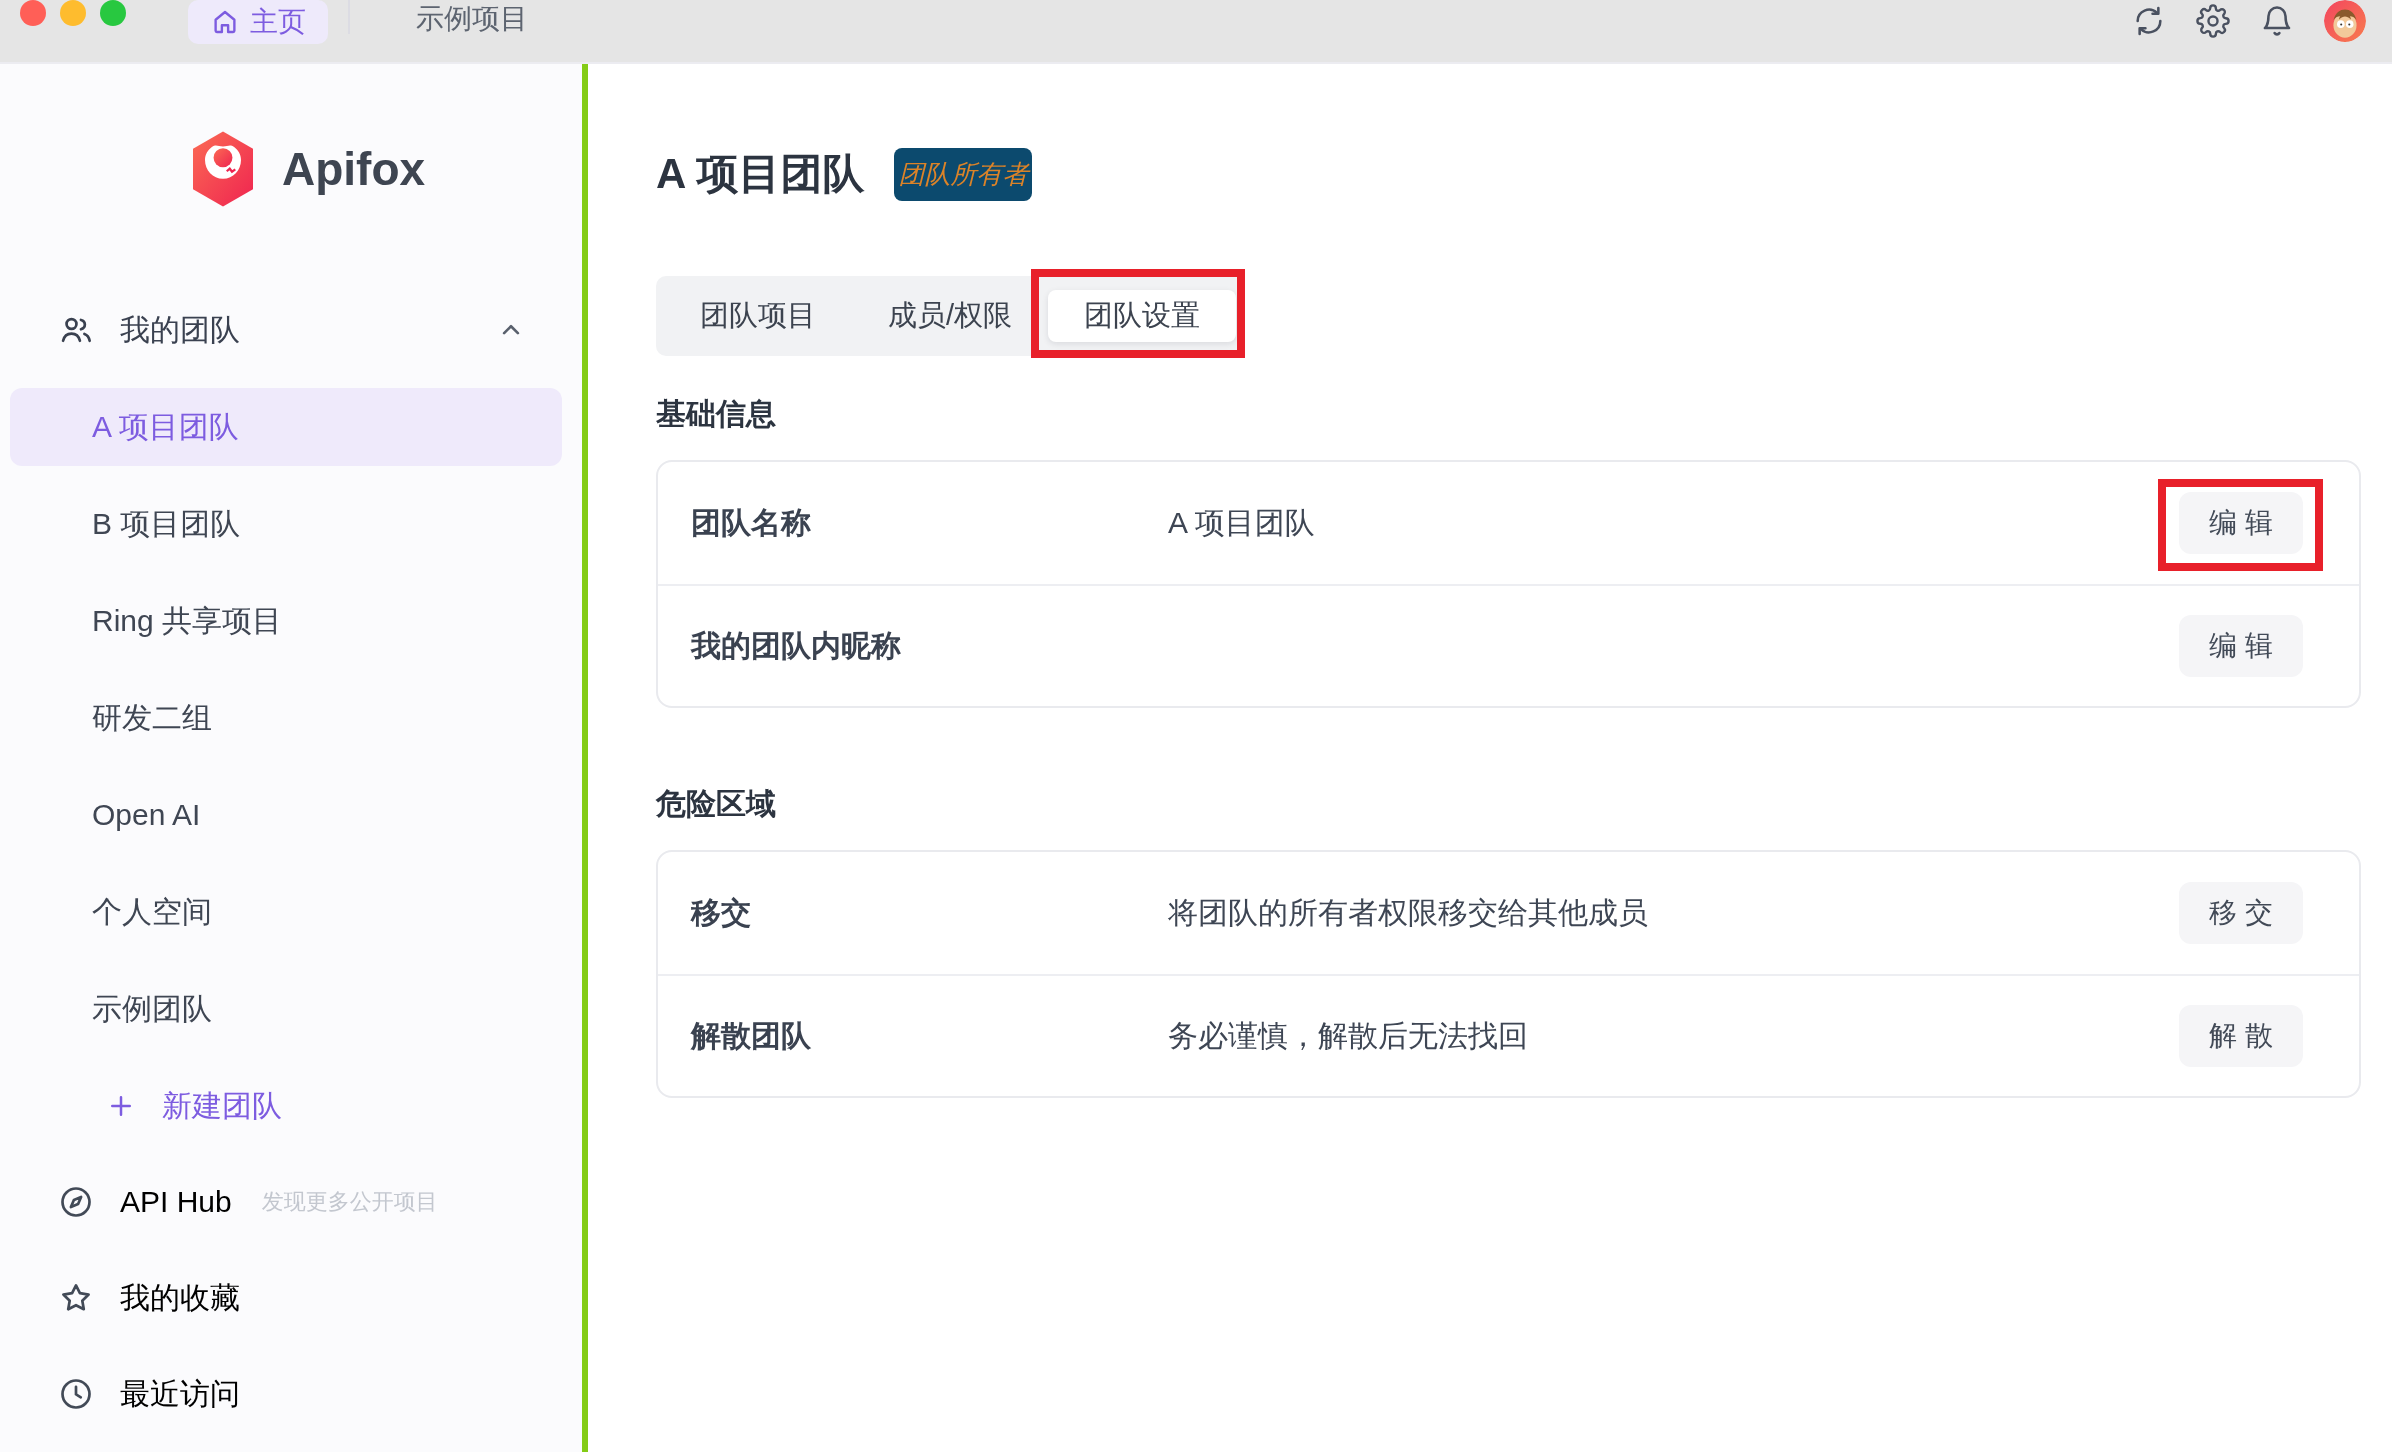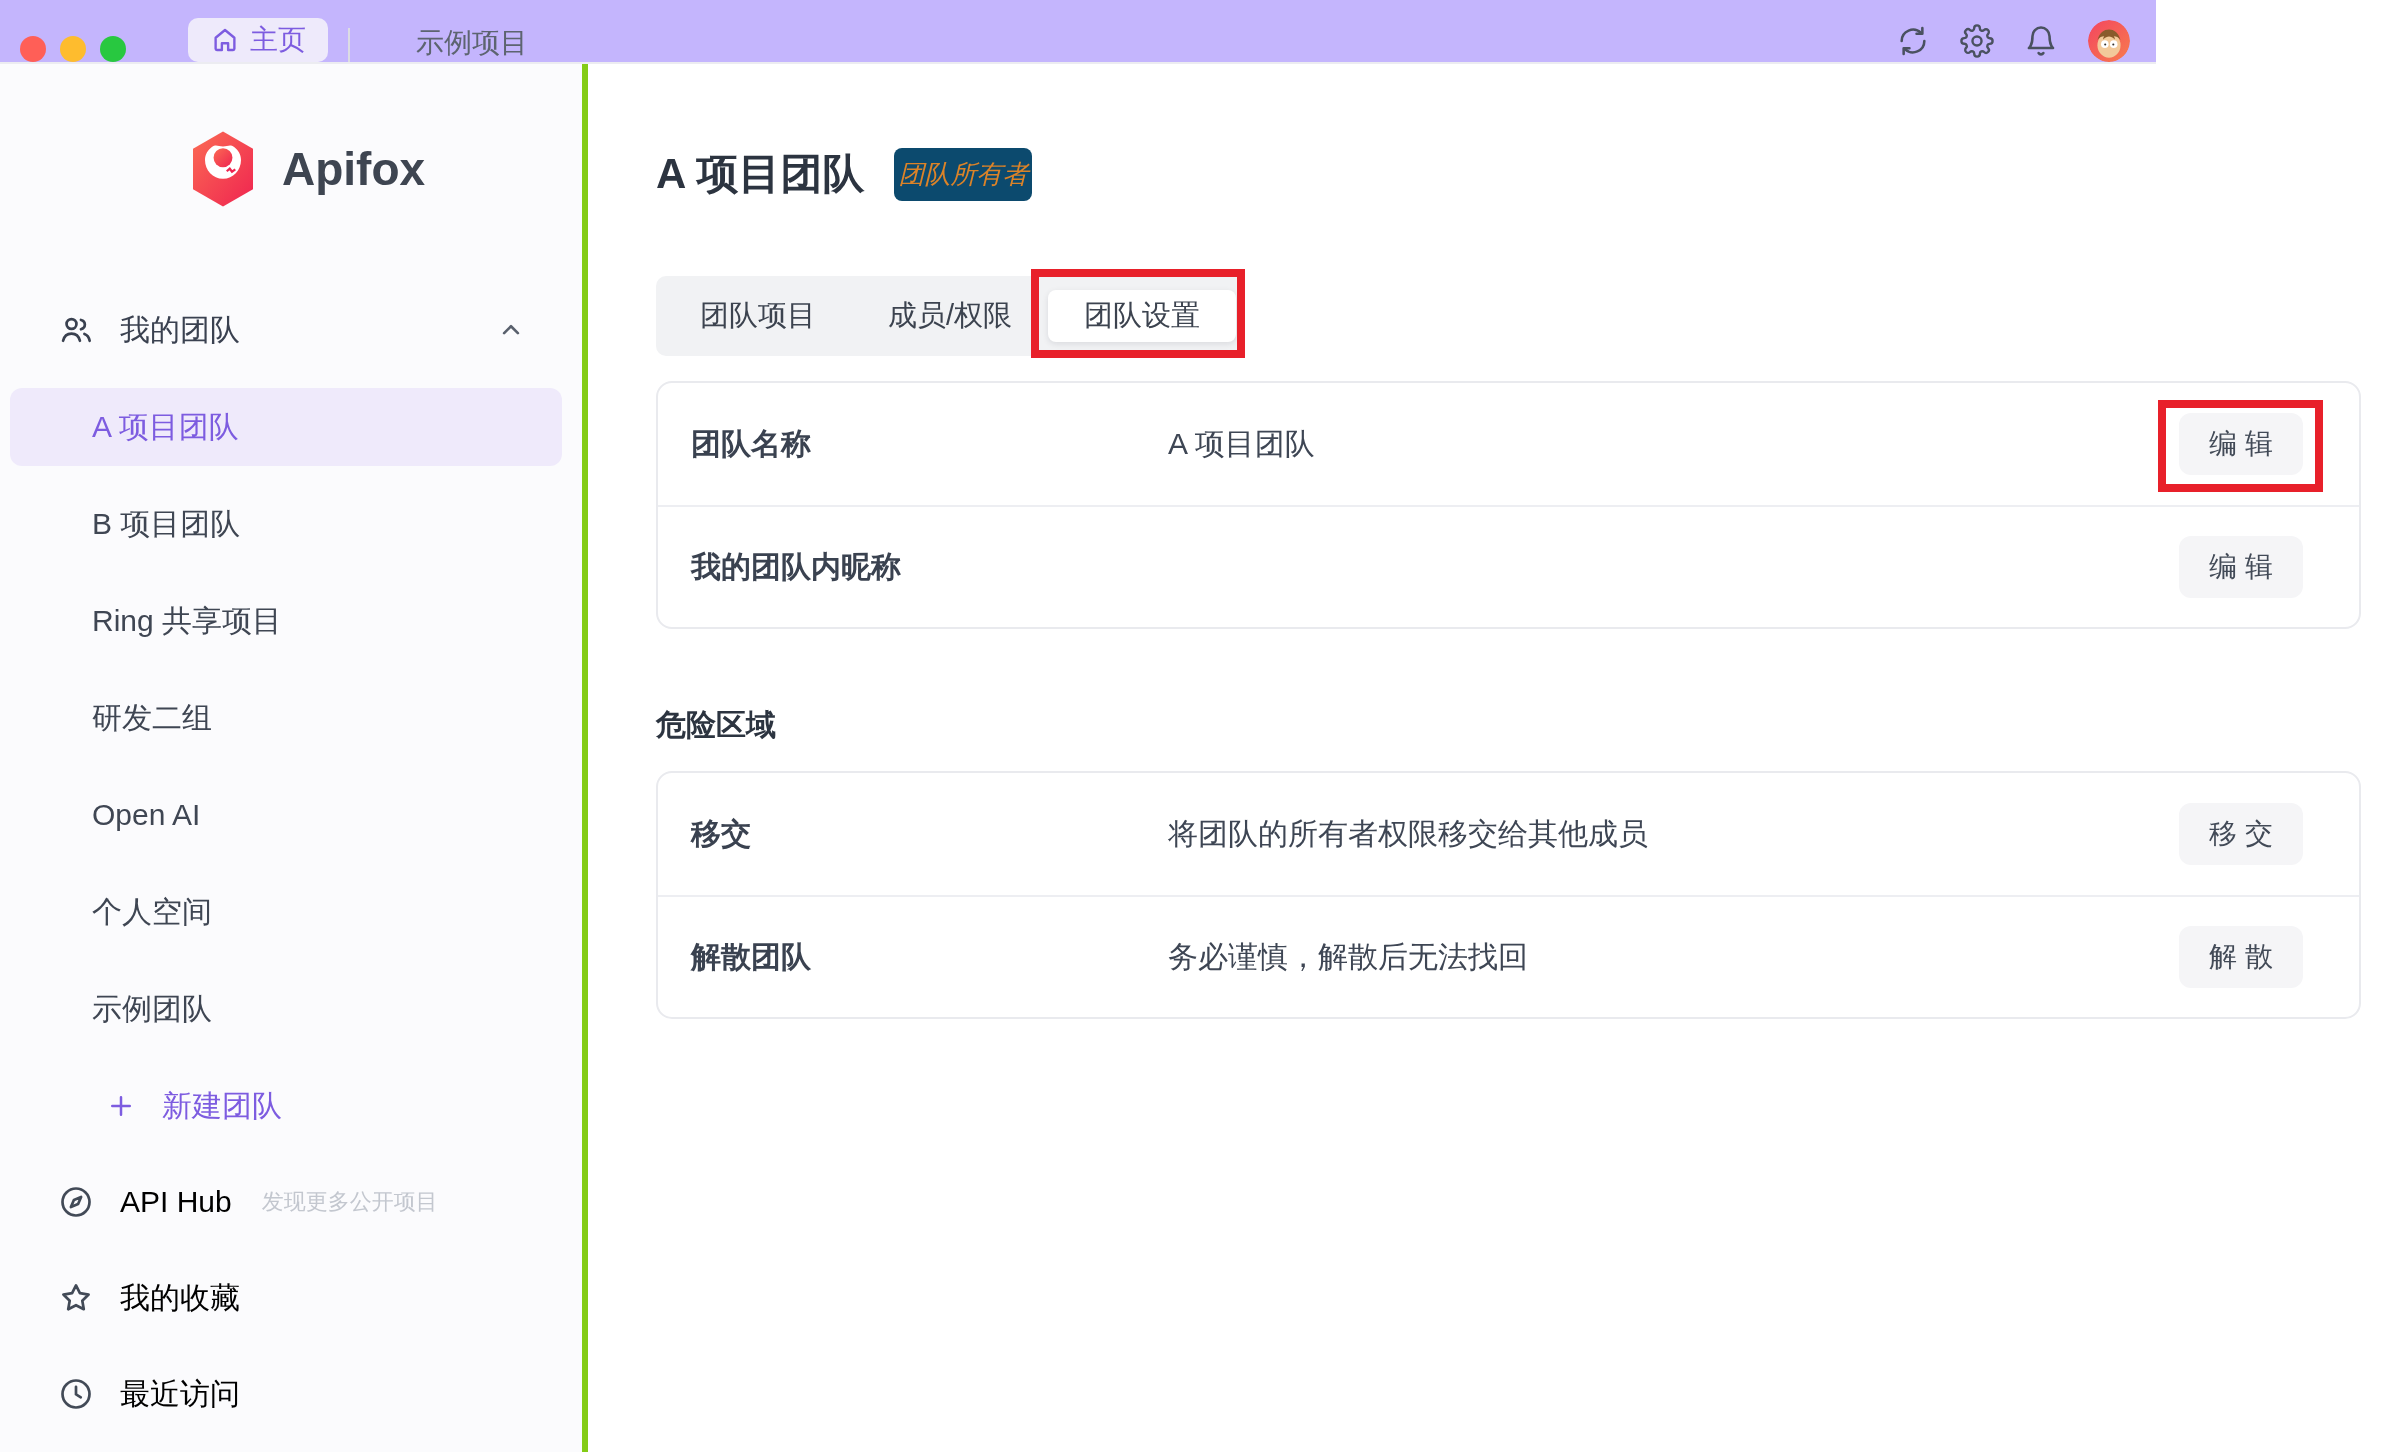--- a/index.html
+++ b/index.html
@@ -1,22 +1,22 @@
 <!DOCTYPE html>
 <html><head>
 <meta charset="utf-8">
 <style>
   * { margin:0; padding:0; box-sizing:border-box; }
   html,body { width:2392px; height:1452px; overflow:hidden; background:#fff;
     font-family:"Liberation Sans", sans-serif; color:#3b424e; }
 
   
-  .titlebar { position:absolute; top:0; left:0; width:2156px; height:64px;
-    background:#c4b5fd; border-bottom:2px solid #ececf1;
-    display:flex; align-items:flex-end; }
+  .titlebar { position:absolute; top:0; left:0; width:2392px; height:64px;
+    background:#e5e5e5; border-bottom:2px solid #ececf1;
+    display:flex; align-items:flex-start; }
   .traffic { display:flex; gap:14px; margin-left:20px; }
   .traffic span { width:26px; height:26px; border-radius:50%; display:block; }
   .tl-red{ background:#ff5f57; } .tl-yellow{ background:#febc2e; } .tl-green{ background:#28c840; }
   .home-btn { margin-left:62px; height:44px; padding:0 22px; background:#eeeafb;
     border-radius:10px; display:flex; align-items:center; gap:10px;
     color:#7d5ce0; font-size:28px; }
   .home-btn svg { width:30px; height:30px; }
   .tb-divider { width:2px; height:34px; background:#dcdce3; margin-left:20px; }
   .tb-project { margin-left:66px; font-size:28px; color:#5d6470; }
   .tb-spacer { flex:1; }
@@ -230,20 +230,21 @@
 
   <div class="tabs">
     <div class="tab">团队项目</div>
     <div class="tab">成员/权限</div>
     <div class="tab-active-wrap">
       <div class="tab active">团队设置</div>
       <div class="anno-tab"></div>
     </div>
   </div>
 
+  <div class="section-title st-basic">基础信息</div>
   <div class="card">
     <div class="card-row">
       <span class="row-label">团队名称</span>
       <span class="row-value">A 项目团队</span>
       <span class="row-btn-wrap">
         <button class="row-btn">编 辑</button>
         <span class="anno-btn"></span>
       </span>
     </div>
     <div class="card-row">

